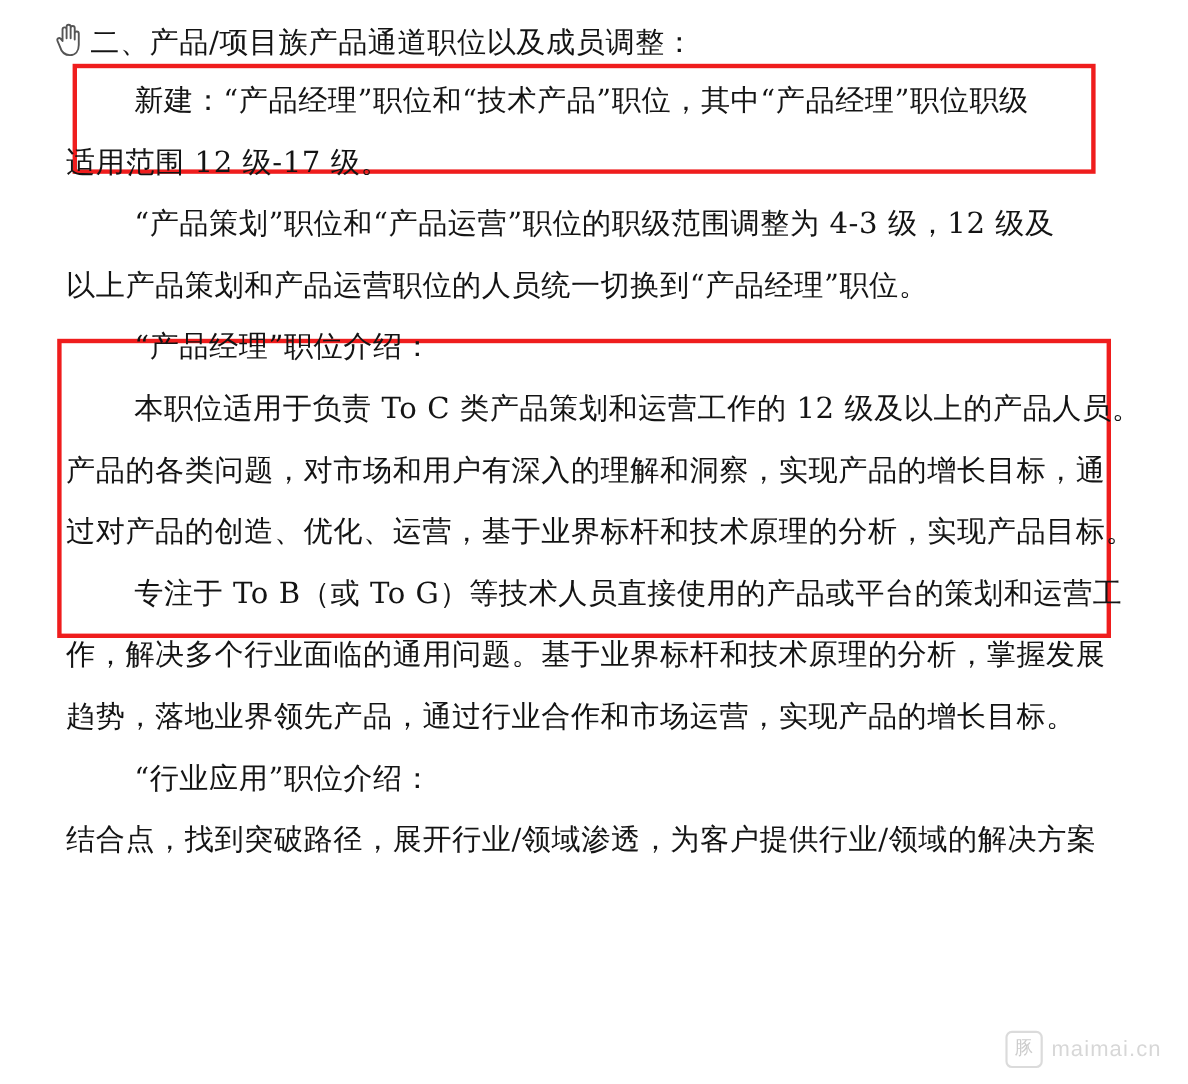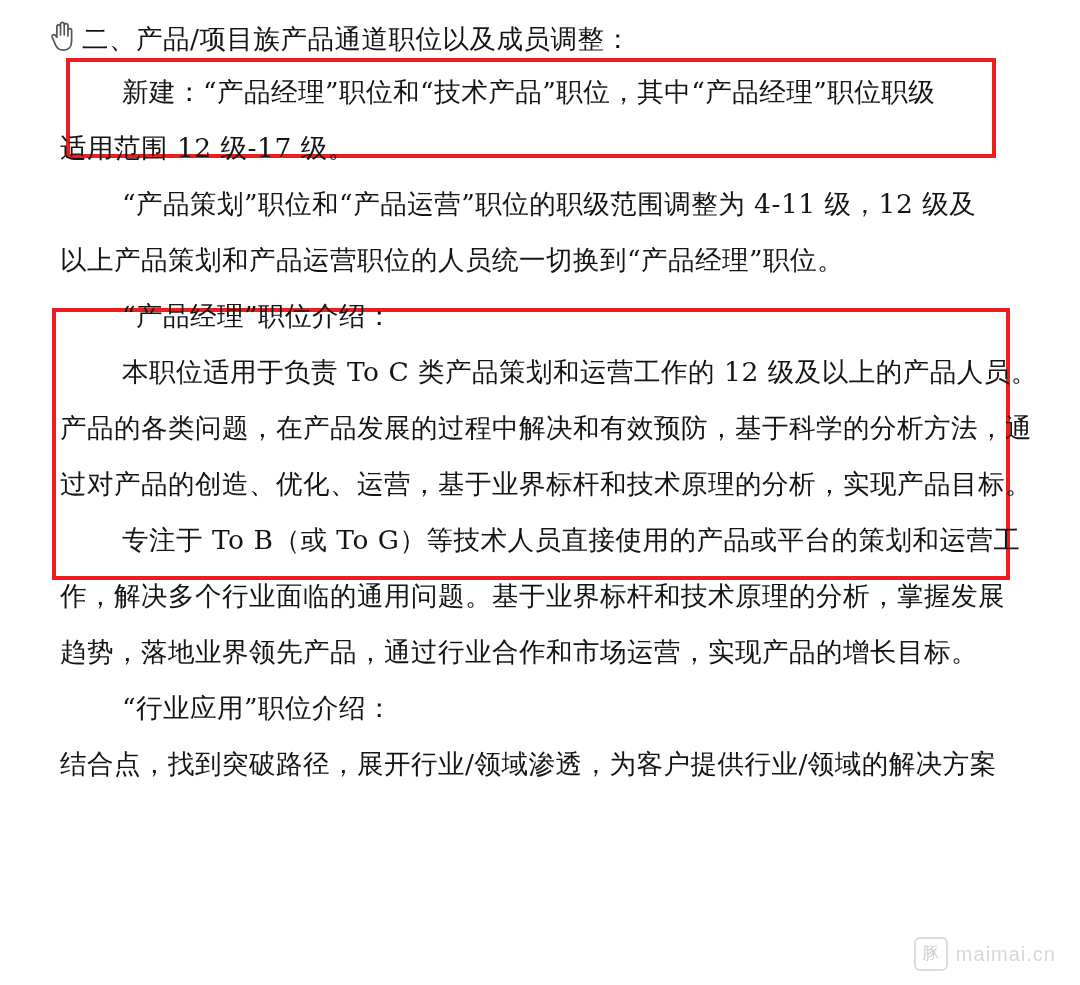--- a/index.html
+++ b/index.html
@@ -113,28 +113,28 @@
 
     <div class="line heading">二、产品/项目族产品通道职位以及成员调整：</div>
 
     <div>
       <div class="line indent">新建：“产品经理”职位和“技术产品”职位，其中“产品经理”职位职级</div>
       <div class="line">适用范围 12 级-17 级。</div>
     </div>
 
 
     <div>
-      <div class="line indent">“产品策划”职位和“产品运营”职位的职级范围调整为 4-11 级，12 级及</div>
+      <div class="line indent">“产品策划”职位和“产品运营”职位的职级范围调整为 4-3 级，12 级及</div>
       <div class="line">以上产品策划和产品运营职位的人员统一切换到“产品经理”职位。</div>
     </div>
 
     <div>
       <div class="line indent">“产品经理”职位介绍：</div>
       <div class="line indent">本职位适用于负责 To C 类产品策划和运营工作的 12 级及以上的产品人员。</div>
-      <div class="line">产品的各类问题，在产品发展的过程中解决和有效预防，基于科学的分析方法，通</div>
+      <div class="line">产品的各类问题，对市场和用户有深入的理解和洞察，实现产品的增长目标，通</div>
       <div class="line">过对产品的创造、优化、运营，基于业界标杆和技术原理的分析，实现产品目标。</div>
     </div>
 
     <div>
       <div class="line indent">专注于 To B（或 To G）等技术人员直接使用的产品或平台的策划和运营工</div>
       <div class="line">作，解决多个行业面临的通用问题。基于业界标杆和技术原理的分析，掌握发展</div>
       <div class="line">趋势，落地业界领先产品，通过行业合作和市场运营，实现产品的增长目标。</div>
     </div>
 
     <div>

